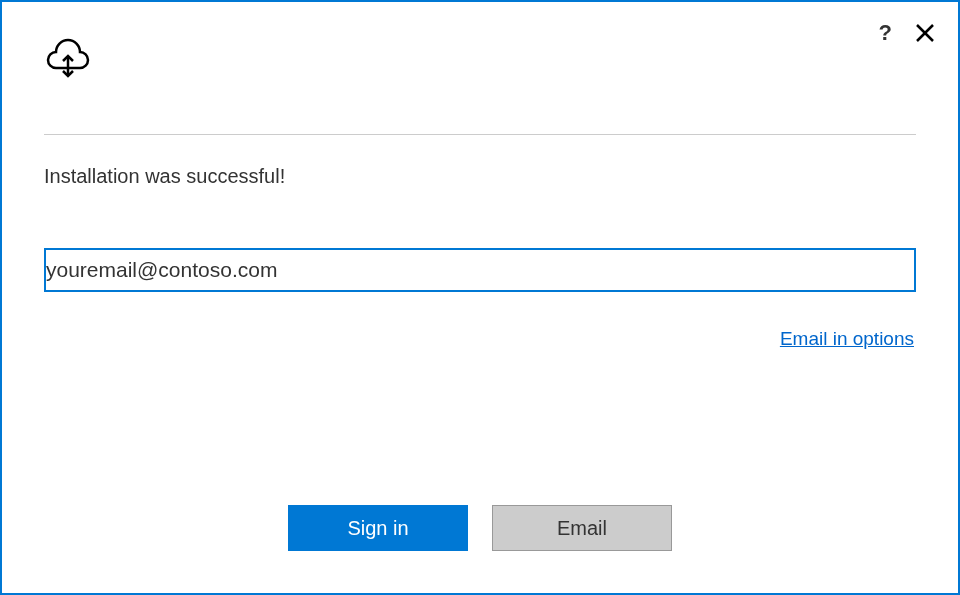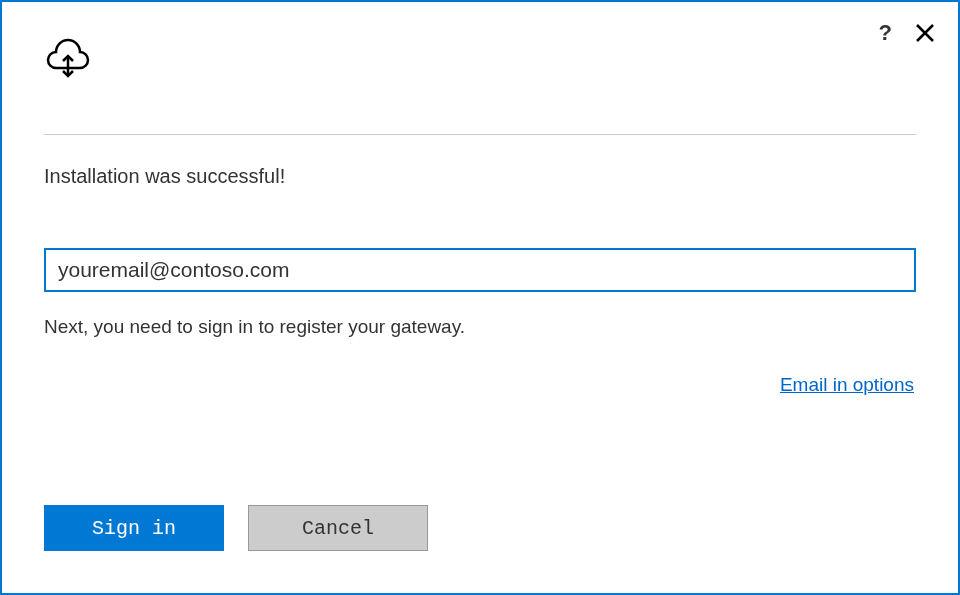--- a/index.html
+++ b/index.html
@@ -86,21 +86,21 @@
       color: #333;
       margin-bottom: 8px;
     }
     .required {
       color: #d83b01;
       margin-left: 2px;
     }
     .email-input {
       width: 100%;
       border: 2px solid #0078d4;
-      padding: 8px 12px;
+      padding: 8px 0;
       font-size: 21px;
       font-family: inherit;
       color: #333;
       outline: none;
     }
     .instruction {
       font-size: 19px;
       color: #333;
       margin-top: 24px;
     }
@@ -110,24 +110,23 @@
       padding-right: 2px;
     }
     .signin-options-link {
       color: #0066cc;
       font-size: 19px;
       text-decoration: underline;
       cursor: pointer;
     }
     .footer {
       display: flex;
-      justify-content: flex-start;
+      justify-content: center;
       gap: 24px;
       padding: 0 42px 42px 42px;
-      font-family: Liberation Mono, monospace;
     }
     .btn {
       width: 180px;
       height: 46px;
       font-size: 20px;
       font-family: inherit;
       border: none;
       cursor: pointer;
       display: flex;
       align-items: center;
@@ -166,23 +165,22 @@
         <polyline points="19,39 24,44 29,39" fill="none" stroke="#000" stroke-width="2.5"></polyline>
       </svg>
     </span>
   </div>
 
   <hr class="divider">
 
   <div class="content">
     <p class="success-msg">Installation was successful!</p>
     <input type="text" class="email-input" value="youremail@contoso.com" style="">
-    <p class="instruction">Next, you need to sign in to register your gateway.</p>
     <div class="options-row">
       <a class="signin-options-link">Email in options</a>
     </div>
   </div>
 
   <div class="footer">
     <button class="btn btn-primary">Sign in</button>
-    <button class="btn btn-secondary">Cancel</button>
+    <button class="btn btn-secondary">Email</button>
   </div>
 </div>
 
 </body></html>

